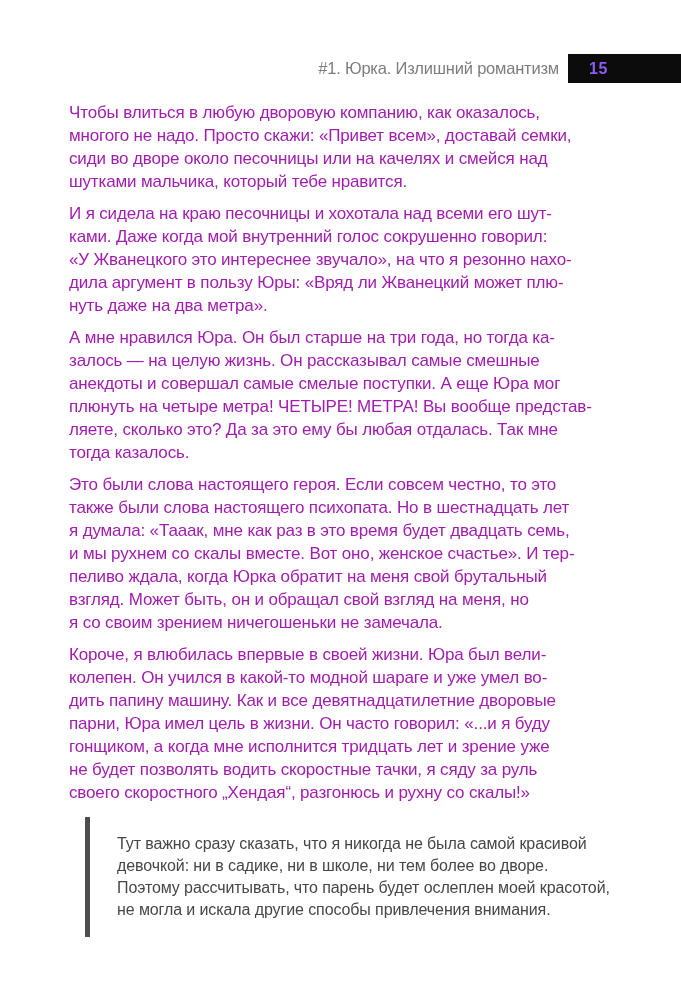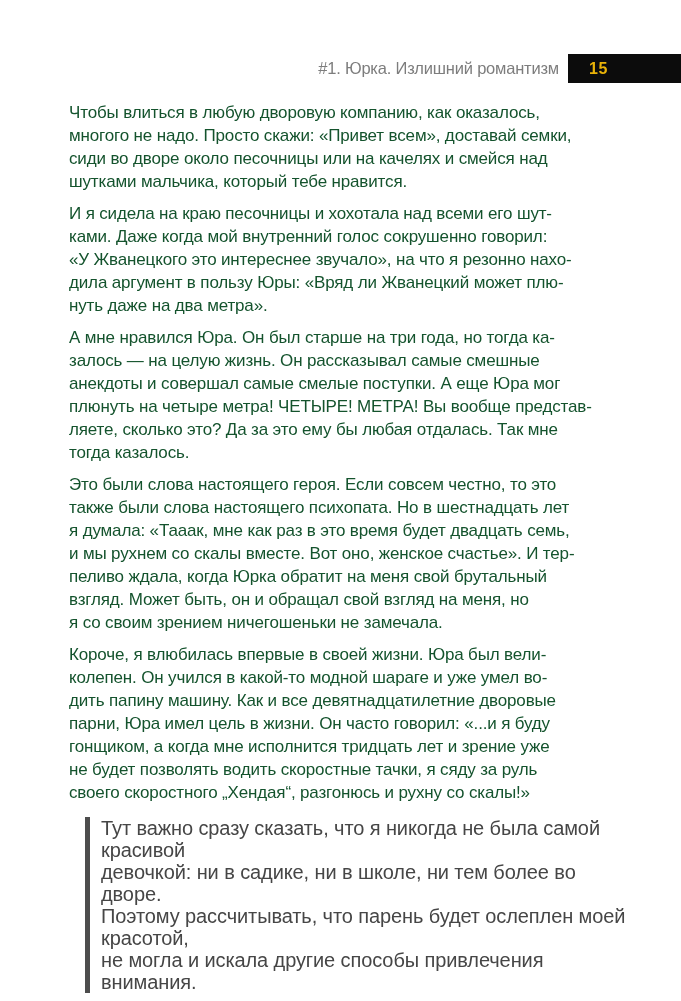--- a/index.html
+++ b/index.html
@@ -34,58 +34,58 @@
   }
   .page-number-box {
     width: 113px;
     height: 29px;
     background: #0c0c0c;
     display: flex;
     align-items: center;
     flex: none;
   }
   .page-number {
-    color: #eab308;
+    color: #8b5cf6;
     font-weight: bold;
     font-size: 16px;
     margin-left: 21px;
     letter-spacing: 0.5px;
   }
   .content {
     position: absolute;
     left: 69px;
     top: 101px;
     width: 560px;
   }
   p.para {
     margin: 0 0 9px 0;
     font-size: 17px;
     line-height: 23px;
-    color: #14532d;
+    color: #a21caf;
     letter-spacing: -0.15px;
     white-space: pre-line;
   }
   .quote-block {
     display: flex;
     margin-top: 13px;
     margin-left: 16px;
   }
   .quote-bar {
     width: 5px;
     background: #4d4d4d;
     flex: none;
   }
   .quote-text {
-    font-size: 20px;
+    font-size: 16px;
     line-height: 22px;
     padding-left: 11px;
     color: #464646;
     letter-spacing: -0.1px;
     white-space: pre-line;
-    margin: 0;
+    margin: 16px;
   }
 </style>
 </head>
 <body>
 
 <div class="page">
 
   <div class="header">
     <span class="running-title">#1. Юрка. Излишний романтизм</span>
     <div class="page-number-box">

